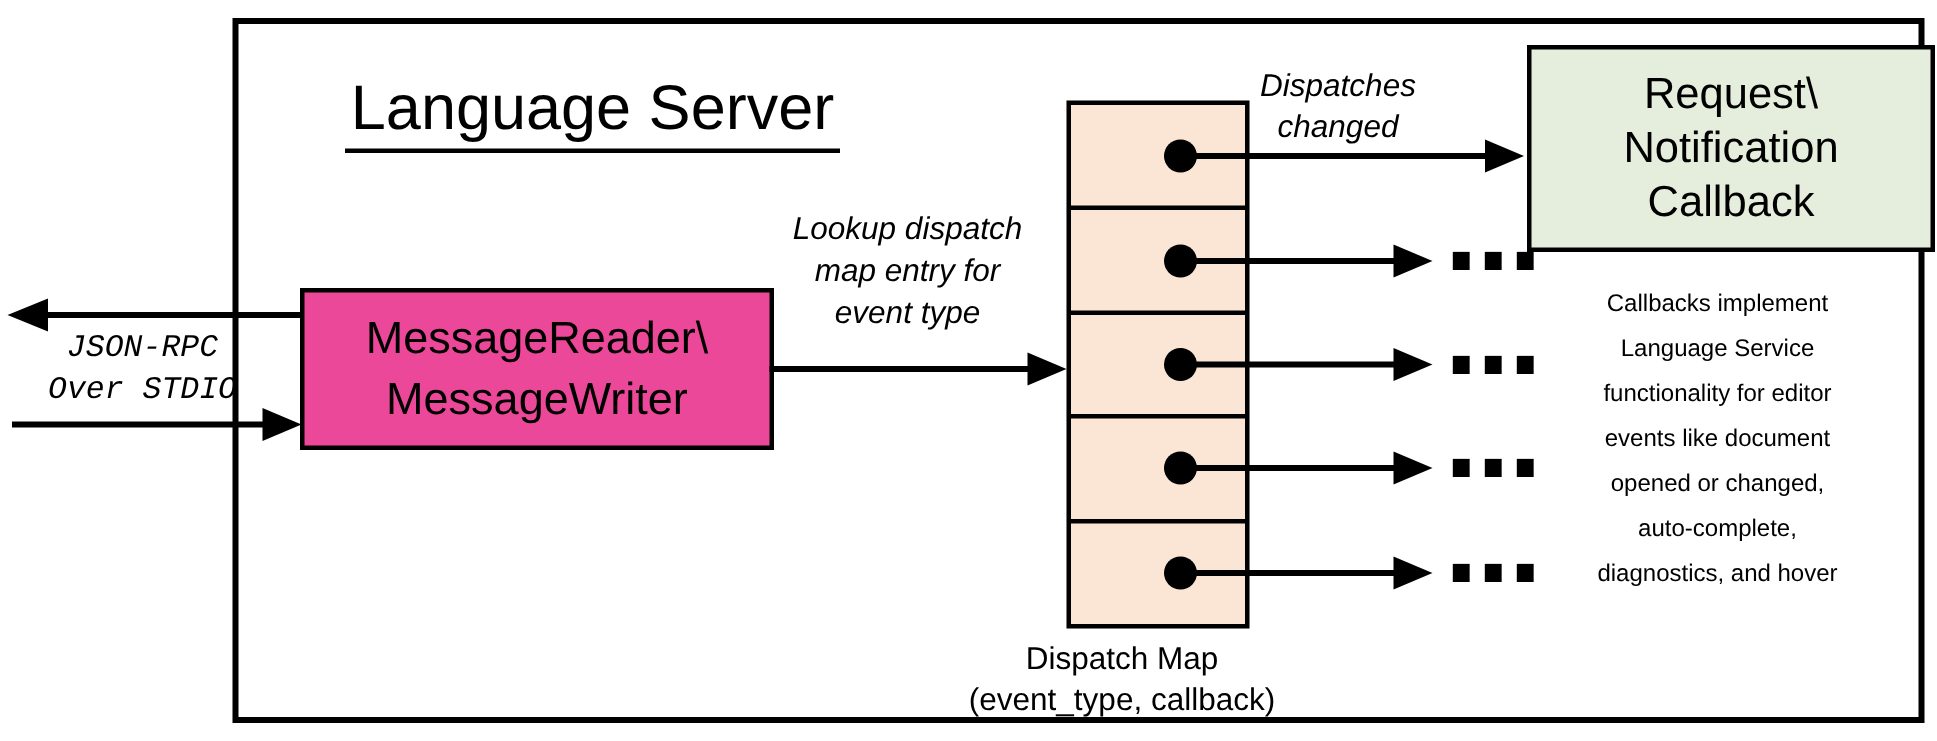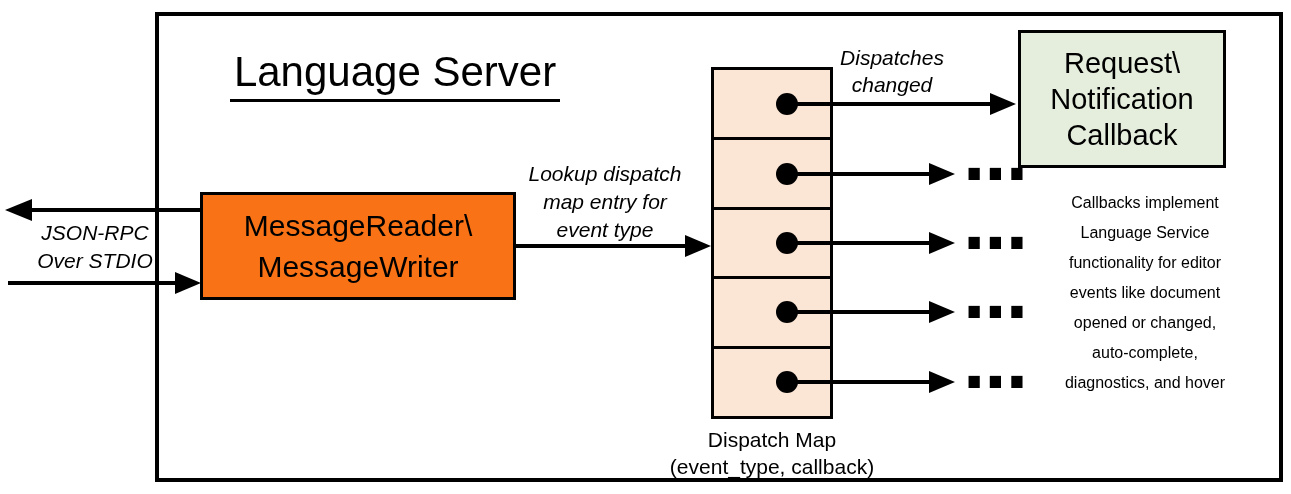--- a/index.html
+++ b/index.html
@@ -15,38 +15,38 @@
     left:155px;top:12px;width:1128px;height:470px;
     border:4px solid #000;background:#fff;z-index:1;
   }
   #title-wrap{left:205px;top:48px;width:380px;z-index:3;}
   #title{
     display:inline-block;font-size:42px;line-height:48px;font-weight:400;
     border-bottom:3px solid #000;padding:0 4px 3px 4px;
   }
   #reader-box{
     left:200px;top:192px;width:316px;height:108px;z-index:2;
-    background:#f97316;border:3px solid #000;
+    background:#ec4899;border:3px solid #000;
     display:flex;align-items:center;justify-content:center;
     font-size:30px;line-height:41px;
   }
   #reader-caption{left:178px;top:309px;width:392px;font-size:21px;line-height:29px;z-index:3;}
-  #io-label{left:18px;top:219px;width:154px;font-style:italic;font-size:21px;line-height:28px;z-index:3;}
-  #lookup-label{left:508px;top:160px;width:194px;font-style:italic;font-size:21px;line-height:28px;z-index:3;}
+  #io-label{left:18px;top:219px;width:154px;font-style:italic;font-size:21px;line-height:28px;z-index:3;font-family:Liberation Mono, monospace;}
+  #lookup-label{left:508px;top:139px;width:194px;font-style:italic;font-size:21px;line-height:28px;z-index:3;}
   #dispatches-label{left:828px;top:44px;width:128px;font-style:italic;font-size:21px;line-height:27px;z-index:3;}
   #dispatch-map{
     left:711px;top:67px;width:122px;height:352px;z-index:2;
     background:#fbe6d6;border:3px solid #000;
     display:flex;flex-direction:column;
   }
   .map-cell{flex:1 1 0;border-bottom:3px solid #000;}
   .map-cell:last-child{border-bottom:none;}
-  #map-caption{left:648px;top:426px;width:248px;font-size:21px;line-height:27px;z-index:3;}
+  #map-caption{left:624px;top:426px;width:248px;font-size:21px;line-height:27px;z-index:3;}
   #callback-box{
-    left:1018px;top:30px;width:208px;height:138px;z-index:2;
+    left:1018px;top:30px;width:272px;height:138px;z-index:2;
     background:#e5eedd;border:3px solid #000;
     display:flex;align-items:center;justify-content:center;
     font-size:29px;line-height:36px;
   }
   #callbacks-note{left:1000px;top:188px;width:290px;font-size:16px;line-height:30px;z-index:3;}
   #arrow-layer{left:0;top:0;width:1291px;height:494px;z-index:5;pointer-events:none;}
   #arrow-layer line{stroke:#000;stroke-width:4;}
   #arrow-layer polygon,#arrow-layer circle{fill:#000;}
   .ellipsis-text{
     font-family:"DejaVu Sans",sans-serif;font-weight:bold;font-size:64px;letter-spacing:-3px;

